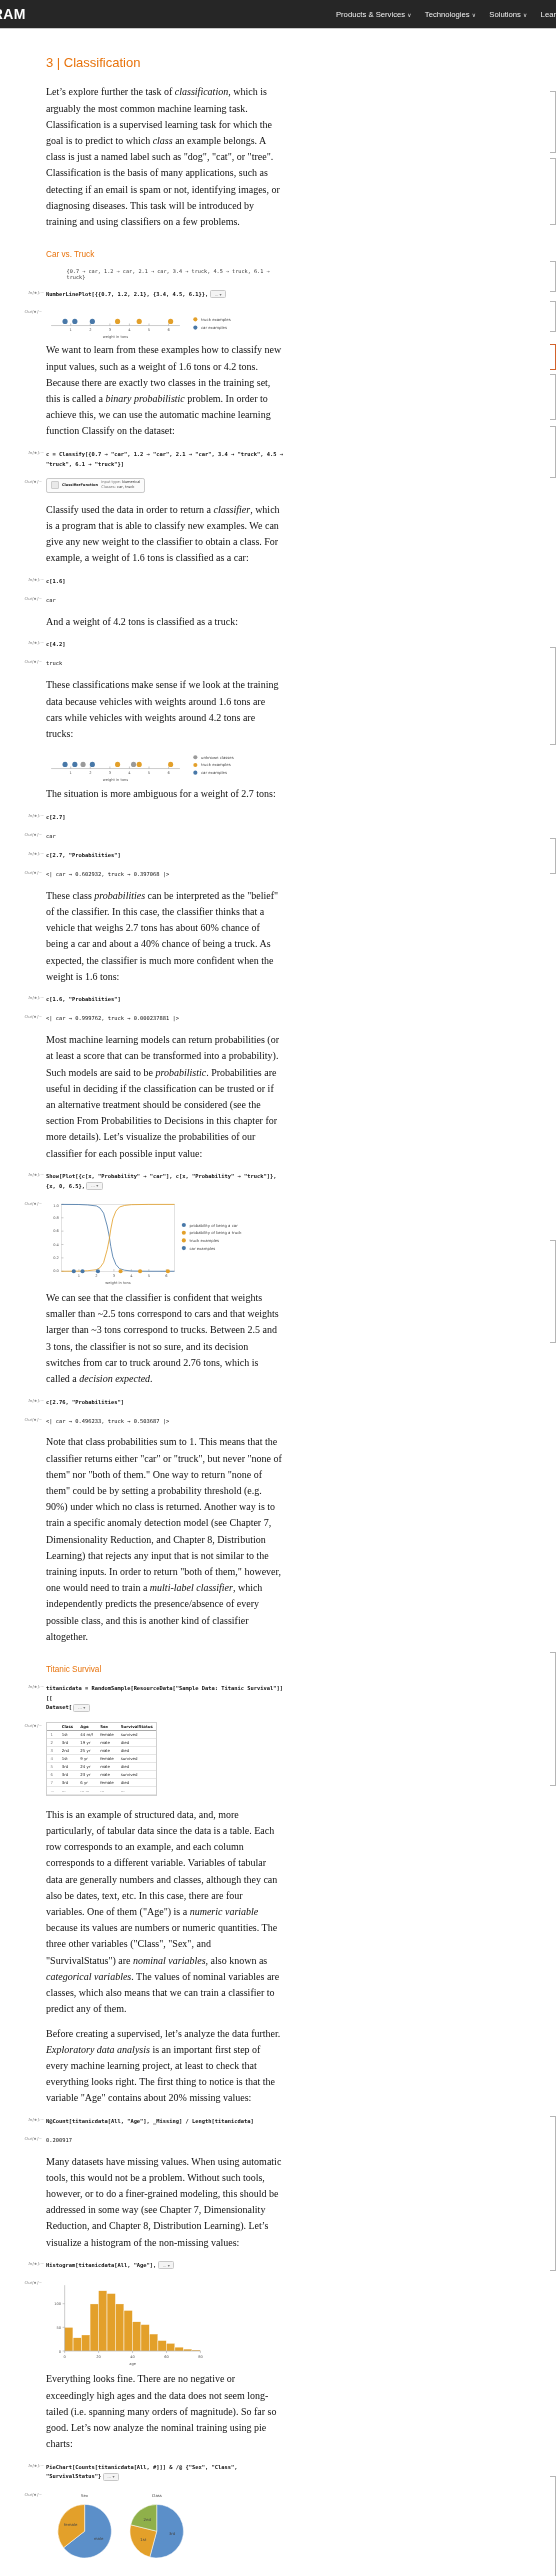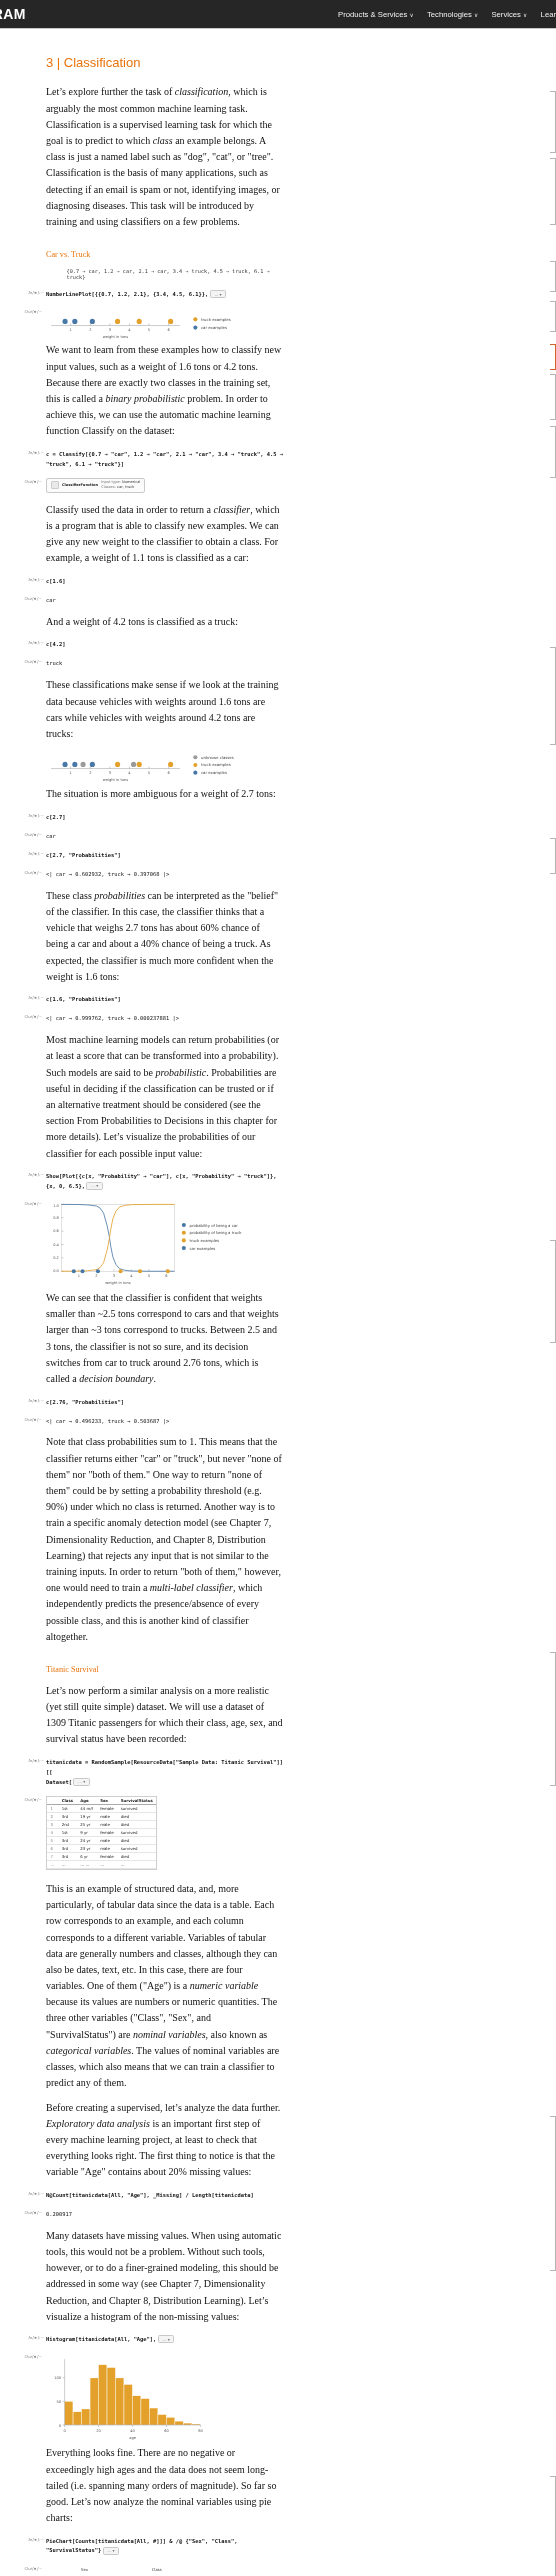--- a/index.html
+++ b/index.html
@@ -35,21 +35,21 @@
   
   .page{ position:relative; width:556px; padding:0 0 31px 0; }
   .col{ width:237px; margin-left:46px; }
 
   h1.sec{
     font-family:"Liberation Sans", sans-serif;
     color:#e8730c; font-weight:400; font-size:13px;
     margin:26px 0 14.4px 0; letter-spacing:0px;
   }
   h2.sub{
-    font-family:Liberation Serif, serif;
+    font-family:Liberation Sans, sans-serif;
     color:#e8730c; font-weight:400; font-size:8.2px;
     margin:19.6px 0 9.3px 0;
   }
   p.txt{
     font-size:10px; line-height:1.62; margin:0 0 8.2px 0;
     text-align:left; color:#111;
   }
   p.txt i{ font-style:italic; }
 
   
@@ -122,21 +122,21 @@
   .cfmeta{ line-height:1.35; }
 </style>
 </head>
 <body>
 
 <div class="topnav">
   <div class="brand">RAM</div>
   <div class="navlinks">
     <a href="#"><span>Products &amp; Services</span><span class="caret">∨</span></a>
     <a href="#"><span>Technologies</span><span class="caret">∨</span></a>
-    <a href="#"><span>Services</span><span class="caret">∨</span></a>
+    <a href="#"><span>Solutions</span><span class="caret">∨</span></a>
     <a href="#"><span>Lear</span></a>
   </div>
 </div>
 <div class="navborder"></div>
 
 <div class="page">
 <div class="col">
 
   <h1 class="sec">3 | Classification</h1>
 
@@ -197,21 +197,21 @@
     <span class="cfbox">
       <span class="sq"></span>
       <span class="v">ClassifierFunction</span>
       <span class="cfmeta">
         <span class="k">Input type:</span> <span>Numerical</span><br>
         <span class="k">Classes:</span> <span>car, truck</span>
       </span>
     </span>
   </div>
 
-  <p class="txt"><span>Classify used the data in order to return a </span><i>classifier</i><span>, which is a program that is able to classify new examples. We can give any new weight to the classifier to obtain a class. For example, a weight of 1.1 tons is classified as a car:</span></p>
+  <p class="txt"><span>Classify used the data in order to return a </span><i>classifier</i><span>, which is a program that is able to classify new examples. We can give any new weight to the classifier to obtain a class. For example, a weight of 1.6 tons is classified as a car:</span></p>
 
   <div class="cell">
     <span class="lbl">In[●]:=</span>
     <span class="code">c[1.6]</span>
   </div>
   <div class="cell">
     <span class="lbl out">Out[●]=</span>
     <span class="outtxt">car</span>
   </div>
 
@@ -349,36 +349,35 @@
       <text class="lg" x="279" y="51">probability of being a car</text>
       <circle cx="268" cy="63" r="4" fill="#e3a02a"></circle>
       <text class="lg" x="279" y="66">probability of being a truck</text>
       <circle cx="268" cy="78" r="4" fill="#e3a02a"></circle>
       <text class="lg" x="279" y="81">truck examples</text>
       <circle cx="268" cy="93" r="4" fill="#4878a8"></circle>
       <text class="lg" x="279" y="96">car examples</text>
     </svg>
   </div>
 
-  <p class="txt"><span>We can see that the classifier is confident that weights smaller than ~2.5 tons correspond to cars and that weights larger than ~3 tons correspond to trucks. Between 2.5 and 3 tons, the classifier is not so sure, and its decision switches from car to truck around 2.76 tons, which is called a </span><i>decision boundary</i><span>.</span></p>
+  <p class="txt"><span>We can see that the classifier is confident that weights smaller than ~2.5 tons correspond to cars and that weights larger than ~3 tons correspond to trucks. Between 2.5 and 3 tons, the classifier is not so sure, and its decision switches from car to truck around 2.76 tons, which is called a </span><i>decision expected</i><span>.</span></p>
 
   <div class="cell">
     <span class="lbl">In[●]:=</span>
     <span class="code">c[2.76, "Probabilities"]</span>
   </div>
   <div class="cell">
     <span class="lbl out">Out[●]=</span>
     <span class="outtxt">&lt;| car → 0.496233, truck → 0.503687 |&gt;</span>
   </div>
 
   <p class="txt"><span>Note that class probabilities sum to 1. This means that the classifier returns either "car" or "truck", but never "none of them" nor "both of them." One way to return "none of them" could be by setting a probability threshold (e.g. 90%) under which no class is returned. Another way is to train a specific anomaly detection model (see Chapter 7, Dimensionality Reduction, and Chapter 8, Distribution Learning) that rejects any input that is not similar to the training inputs. In order to return "both of them," however, one would need to train a </span><i>multi-label classifier</i><span>, which independently predicts the presence/absence of every possible class, and this is another kind of classifier altogether.</span></p>
 
   <h2 class="sub">Titanic Survival</h2>
 
-  <p class="txt">Let’s now perform a similar analysis on a more realistic (yet still quite simple) dataset. We will use a dataset of 1309 Titanic passengers for which their class, age, sex, and survival status have been recorded:</p>
 
   <div class="cell">
     <span class="lbl">In[●]:=</span>
     <span class="code">titanicdata = RandomSample[ResourceData["Sample Data: Titanic Survival"]][[</span><br>
     <span class="code">Dataset[</span><span class="suggest">… ▾</span>
   </div>
 
   <div class="cell">
     <span class="lbl out">Out[●]=</span>
     <div class="dsbox">
@@ -514,21 +513,21 @@
         <text x="36" y="154" text-anchor="middle">0</text>
         <text x="102" y="154" text-anchor="middle">20</text>
         <text x="168" y="154" text-anchor="middle">40</text>
         <text x="234" y="154" text-anchor="middle">60</text>
         <text x="300" y="154" text-anchor="middle">80</text>
         <text x="168" y="167" text-anchor="middle">age</text>
       </g>
     </svg>
   </div>
 
-  <p class="txt">Everything looks fine. There are no negative or exceedingly high ages and the data does not seem long-tailed (i.e. spanning many orders of magnitude). So far so good. Let’s now analyze the nominal variables using pie charts:</p>
+  <p class="txt">Everything looks fine. There are no negative or exceedingly high ages and the data does not seem long-tailed (i.e. spanning many orders of magnitude). So far so good. Let’s now analyze the nominal training using pie charts:</p>
 
   <div class="cell">
     <span class="lbl">In[●]:=</span>
     <span class="code">PieChart[Counts[titanicdata[All, #]]] &amp; /@ {"Sex", "Class", "SurvivalStatus"}</span><span class="suggest">… ▾</span>
   </div>
 
   <div class="cell plotwrap">
     <span class="lbl out">Out[●]=</span>
     <svg width="206" height="170" viewBox="0 0 400 330">
       <text class="lg" id="pie0-title" x="75" y="12" text-anchor="middle">Sex</text>

